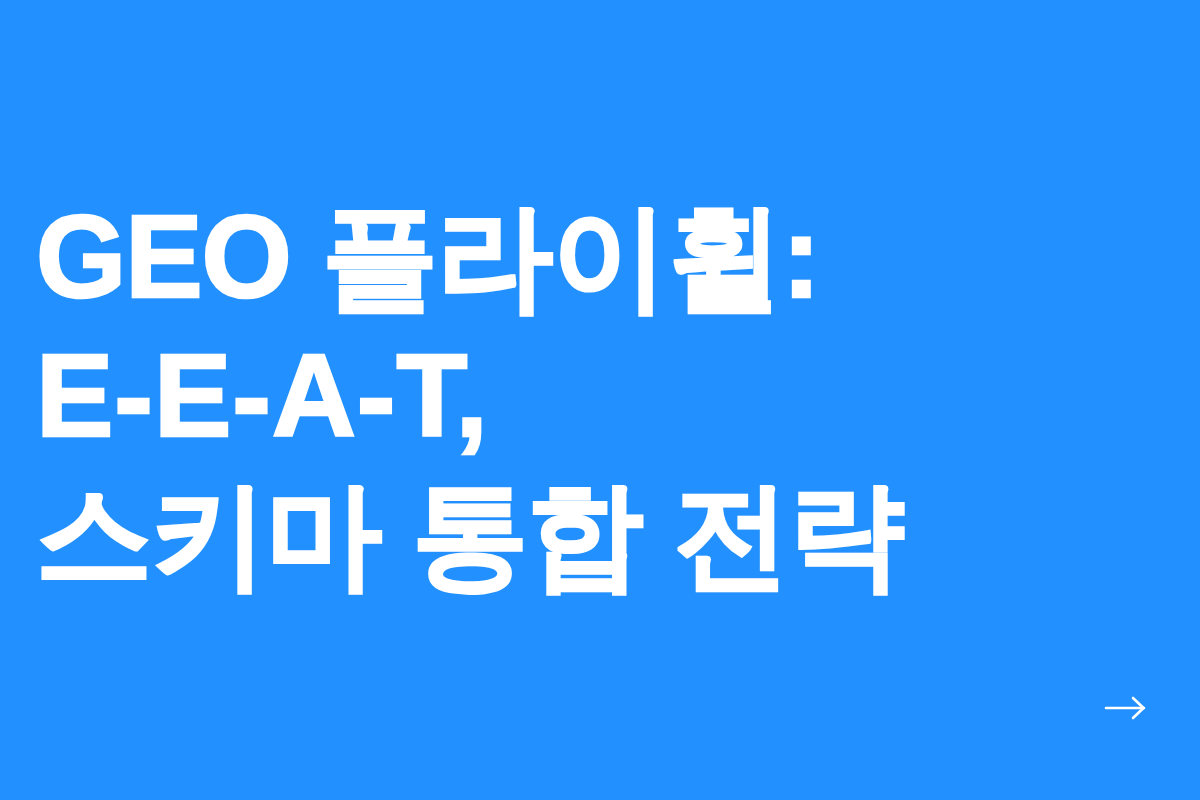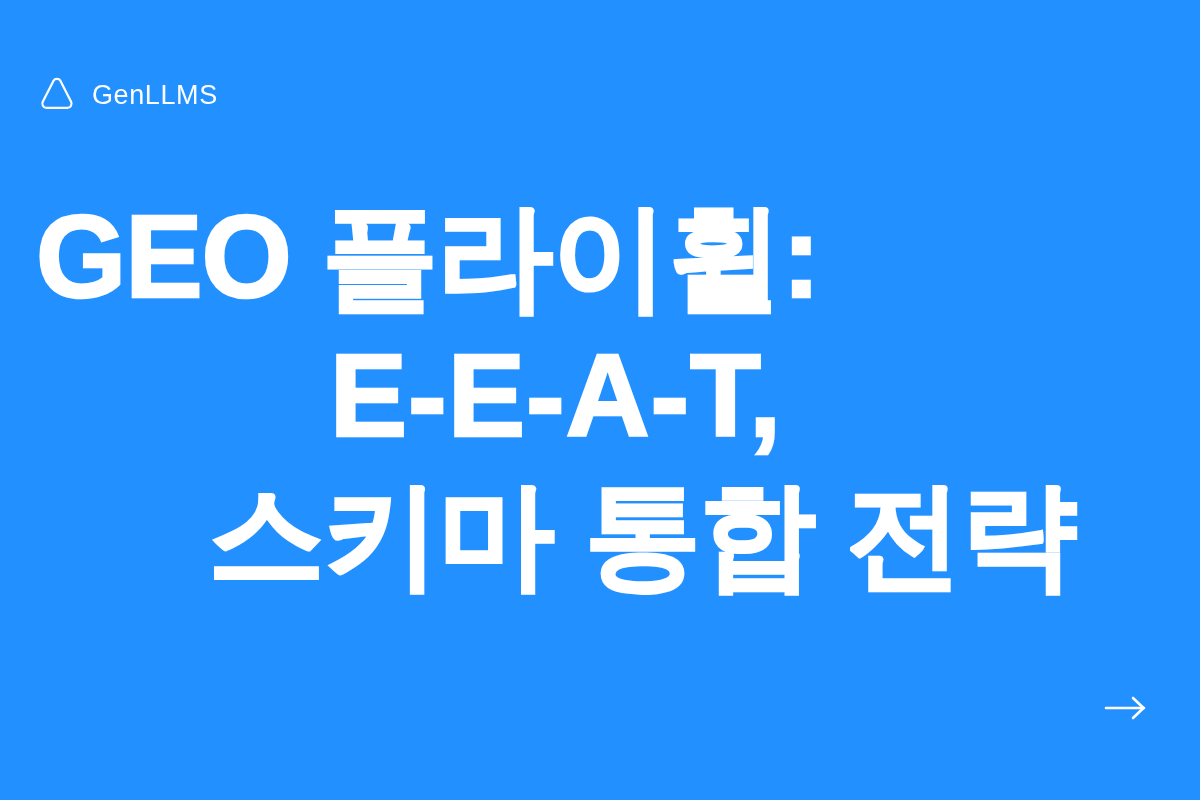--- a/index.html
+++ b/index.html
@@ -67,26 +67,24 @@
     line-height:1.20;
     letter-spacing:-1px;
     white-space:nowrap;
     
     -webkit-text-stroke:2.6px #ffffff;
     paint-order:stroke fill;
   }
 
   .headline-line.l2 {
     letter-spacing:1px;
-    text-align:center;
   }
 
   .headline-line.l3 {
     letter-spacing:-1px;
-    text-align:right;
   }
 
   
   .next-arrow {
     position:absolute;
     right:48px;
     bottom:72px;
     width:52px;
     height:40px;
     display:flex;
@@ -95,28 +93,20 @@
     cursor:pointer;
   }
 
   .next-arrow svg { display:block; }
 </style>
 </head>
 <body>
 
 <div id="slide">
 
-  <div class="brand">
-    <span class="brand-mark-wrap">
-      <svg class="brand-mark" viewBox="0 0 42 42" fill="none" aria-hidden="true">
-        <path d="M17.4 6.9 C19.0 4.3 22.9 4.3 24.5 6.9 L35.0 27.4 C36.6 30.2 34.7 33.8 31.5 33.8 L10.4 33.8 C7.2 33.8 5.3 30.2 6.9 27.4 Z" stroke="#FFFFFF" stroke-width="2.2" stroke-linejoin="round" fill="none"></path>
-      </svg>
-    </span>
-    <span class="brand-name">GenLLMS</span>
-  </div>
 
   <div class="headline">
     <div class="headline-line l1">GEO 플라이휠:</div>
     <div class="headline-line l2">E-E-A-T,</div>
     <div class="headline-line l3">스키마 통합 전략</div>
   </div>
 
   <div class="next-arrow">
     <span>
       <svg width="44" height="26" viewBox="0 0 44 26" fill="none" aria-hidden="true">

